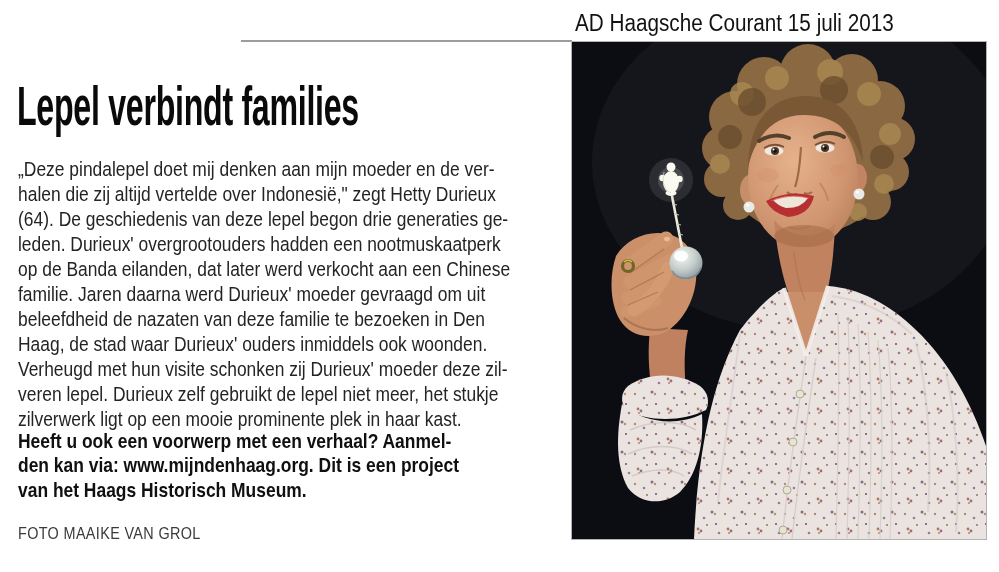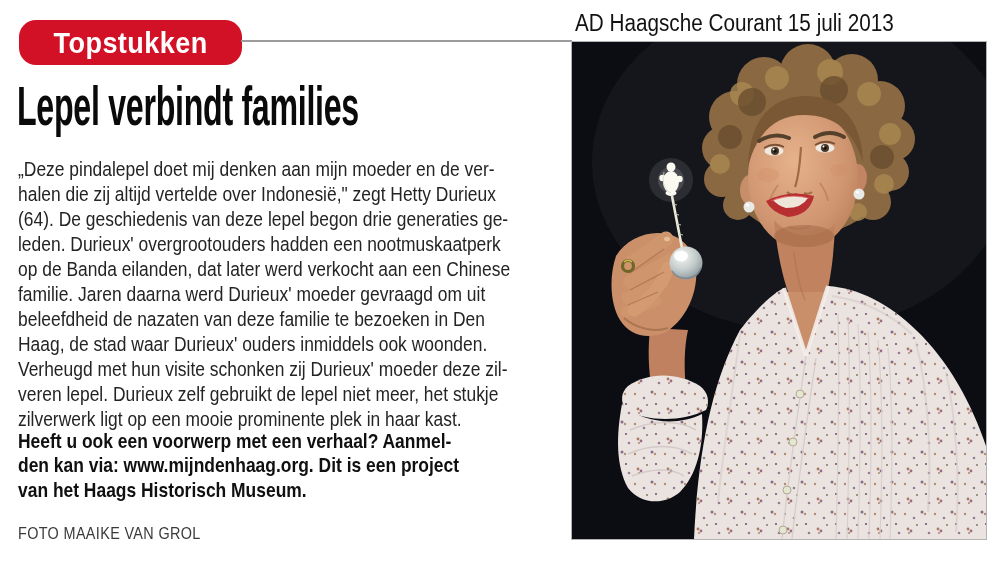--- a/index.html
+++ b/index.html
@@ -44,23 +44,20 @@
     position:absolute; left:572px; top:42px; width:414px; height:497px;
     background:#0b0d12; box-shadow:0 0 0 1px #b3b3b3;
   }
   .photo svg { display:block; width:100%; height:100%; }
 </style>
 </head>
 <body>
 
 <div class="stage">
 
-  <div class="badge">
-    <span class="badge-label">Topstukken</span>
-  </div>
 
   <div class="rule"></div>
 
   <div class="pub">AD Haagsche Courant 15 juli 2013</div>
 
   <h1 class="headline">Lepel verbindt families</h1>
 
   <div class="body-text">
     <div>„Deze pindalepel doet mij denken aan mijn moeder en de ver-</div>
     <div>halen die zij altijd vertelde over Indonesië," zegt Hetty Durieux</div>

